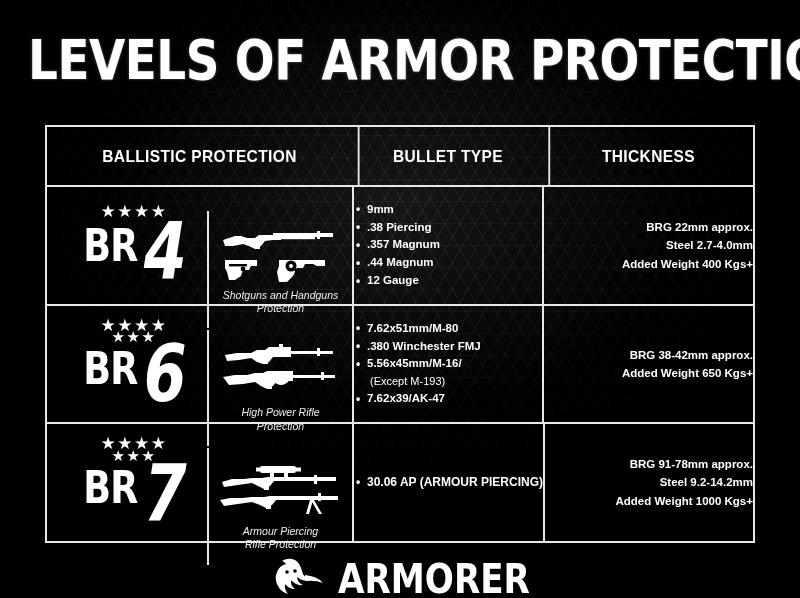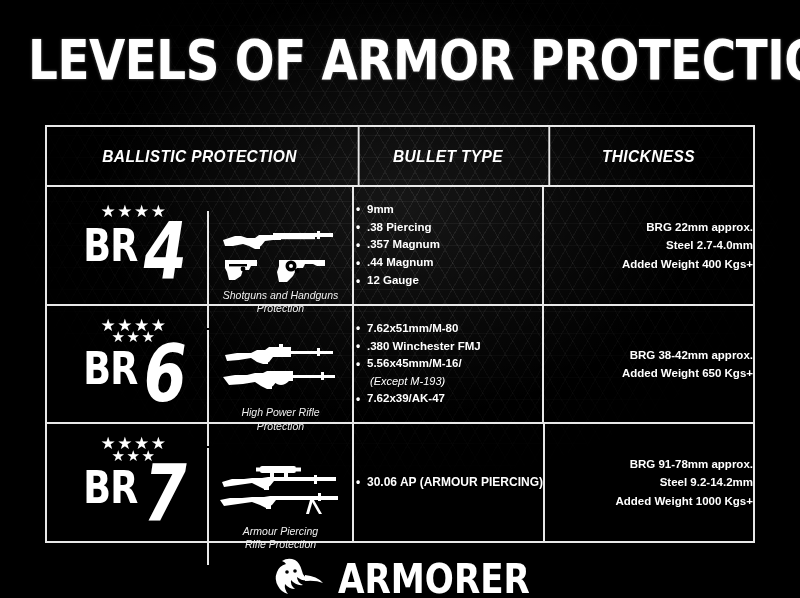--- a/index.html
+++ b/index.html
@@ -63,21 +63,20 @@
     border: 2px solid #e8e8e8;
     display: flex;
     flex-direction: column;
   }
 
   .head-row {
     height: 60px;
     flex: 0 0 60px;
     display: flex;
     border-bottom: 2px solid #e8e8e8;
-    font-style: italic;
   }
   .head-cell {
     display: flex;
     align-items: center;
     justify-content: center;
     font-weight: 700;
     font-size: 16.5px;
     letter-spacing: 0.4px;
     transform: scaleX(0.94);
   }
@@ -158,21 +157,20 @@
     white-space: nowrap;
   }
   .bt li::before {
     content: "\2022";
     position: absolute;
     left: 0; top: -0.5px;
     font-size: 12px;
   }
   .bt li.sub {
     font-weight: 400;
-    font-style: italic;
     padding-left: 14px;
     font-size: 11px;
   }
   .bt li.sub::before { content: ""; }
 
   
   .th {
     flex: 1 1 auto;
     border-left: 2px solid #e8e8e8;
     display: flex;

